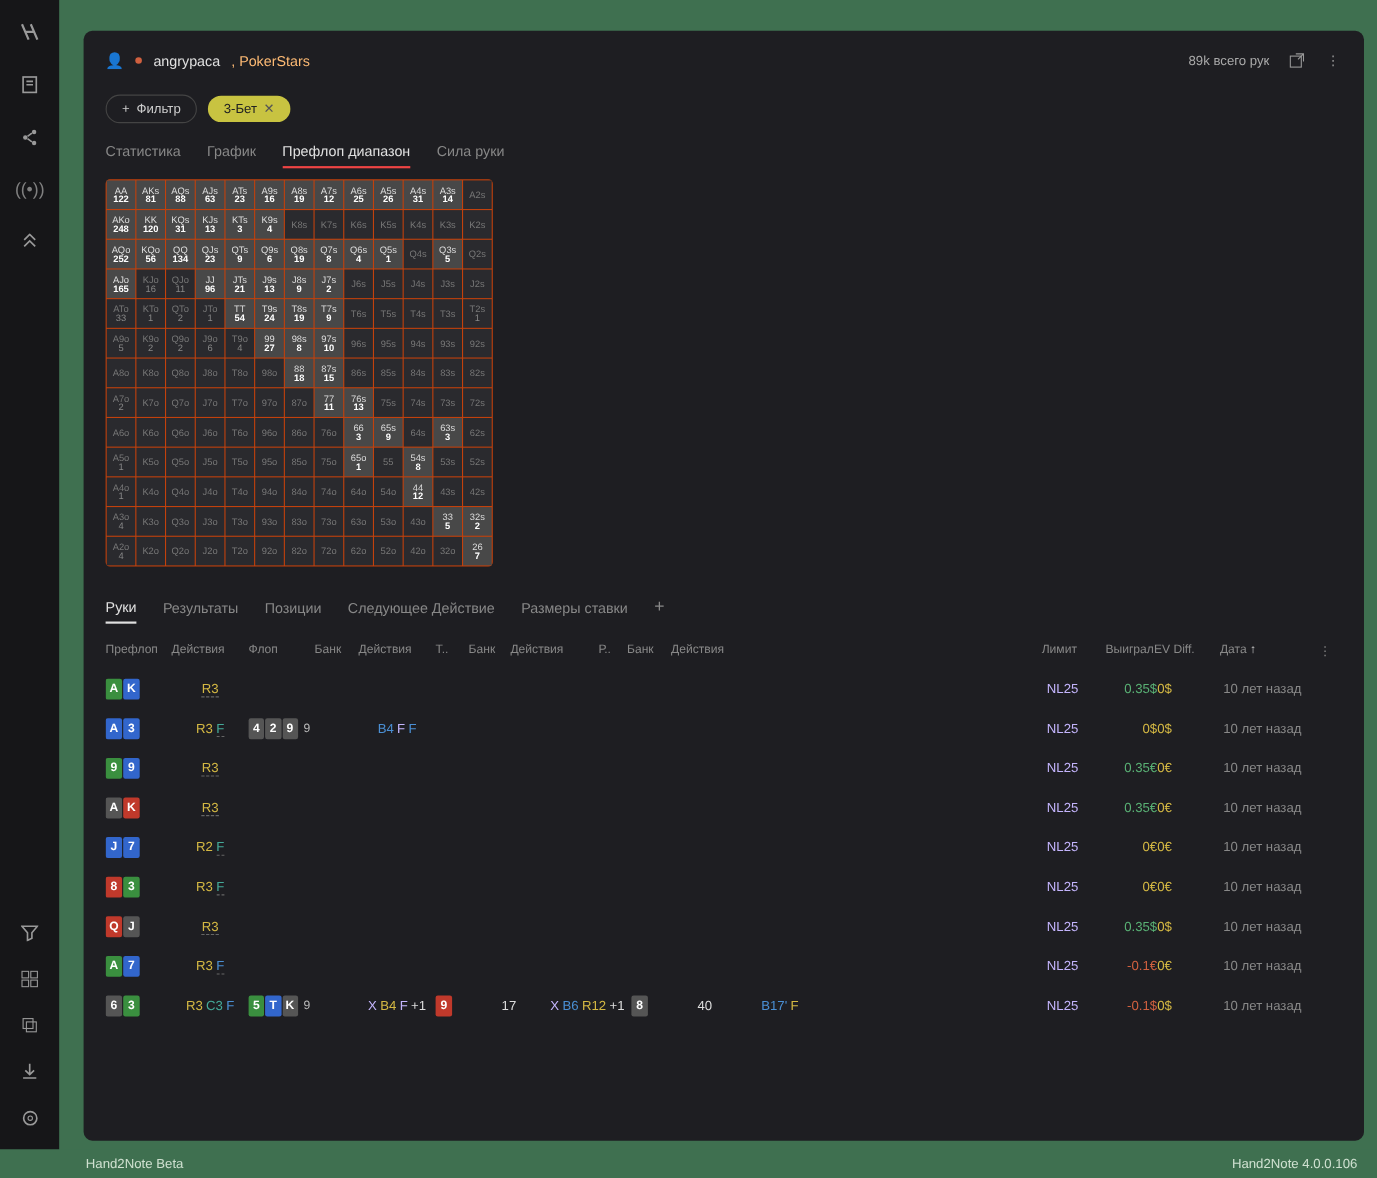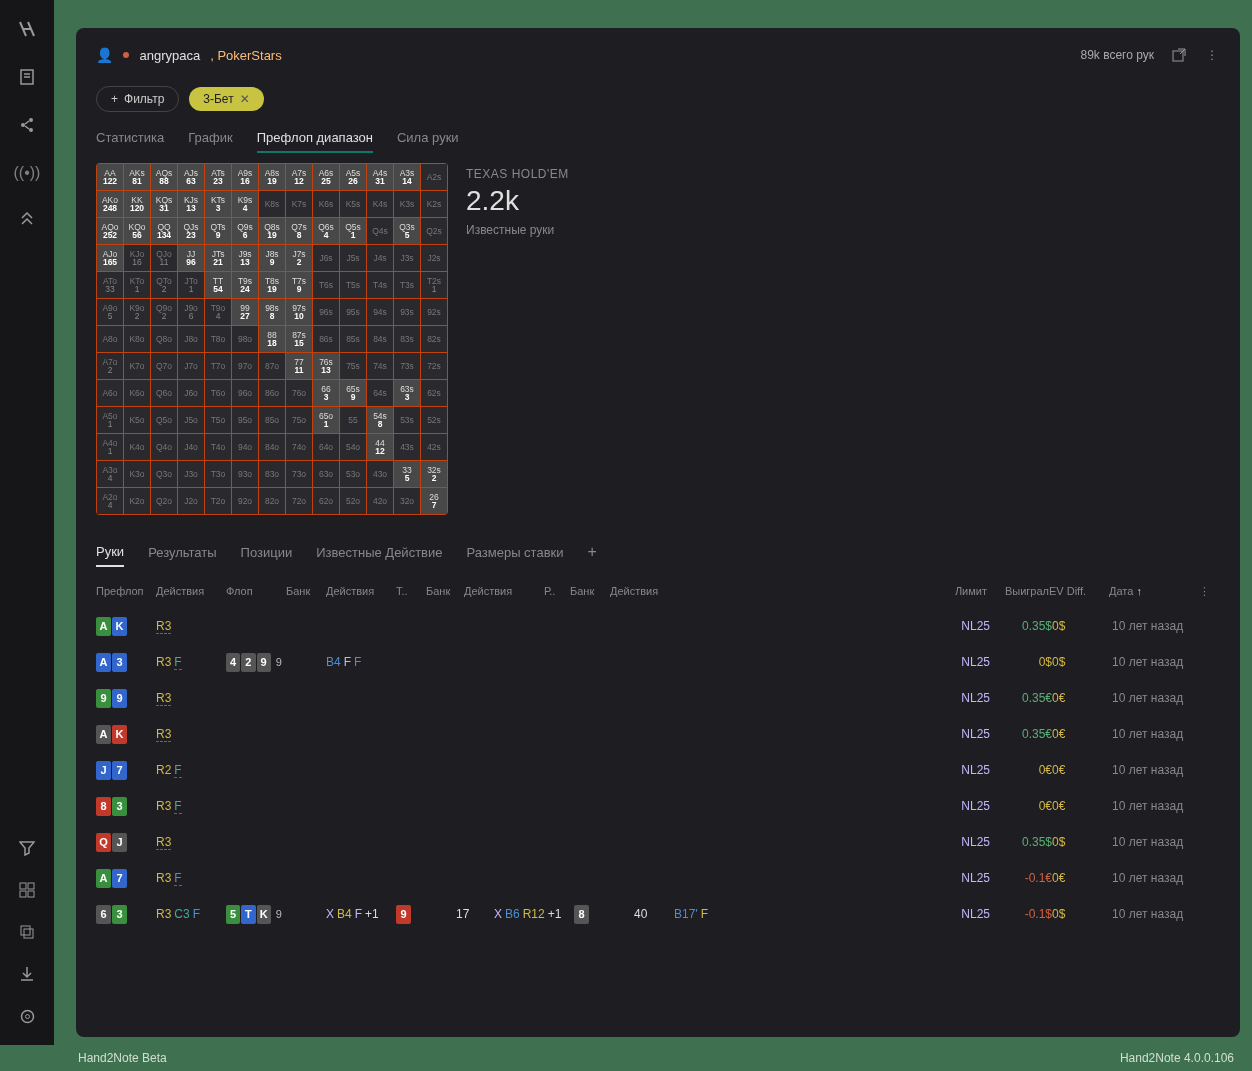--- a/index.html
+++ b/index.html
@@ -21,21 +21,21 @@
   .player-src { color: #fdba74; }
   .header-right { margin-left: auto; display: flex; align-items: center; gap: 16px; color: #aaa; font-size: 12px; }
   .icon-btn { color: #999; cursor: pointer; padding: 2px; }
   .filter-row { display: flex; align-items: center; gap: 10px; margin-top: 22px; }
   .pill { display: inline-flex; align-items: center; gap: 6px; border-radius: 16px; padding: 5px 14px; font-size: 12px; }
   .pill-outline { border: 1px solid #444; color: #ccc; cursor: pointer; }
   .pill-active { background: #c8c341; color: #222; }
   .pill-active .close-x { color: #555; cursor: pointer; font-size: 12px; }
   .sub-tabs { display: flex; gap: 24px; margin-top: 18px; font-size: 13px; }
   .sub-tabs span { padding-bottom: 6px; cursor: pointer; color: #888; text-align: center; }
-  .sub-tabs span.active { color: #e0e0e0; border-bottom: 2px solid #0f766e; }
+  .sub-tabs span.active { color: #e0e0e0; border-bottom: 2px solid #ef4444; }
   .range-wrap { display: flex; gap: 18px; margin-top: 10px; }
   .range-grid { background: #c2410c; border-radius: 4px; padding: 1px; display: grid; grid-template-columns: repeat(13, 26px); grid-auto-rows: 26px; gap: 1px; }
   .cell { background: #2a2a2e; display: flex; flex-direction: column; align-items: center; justify-content: center; font-size: 8.5px; color: #777; line-height: 1; position: relative; }
   .cell.hot { background: #484848; color: #ddd; }
   .cell .label { font-size: 8.5px; }
   .cell .count { font-size: 8.5px; color: #fff; font-weight: 600; }
   .cell:not(.hot) .count { color: #888; font-weight: 400; }
   .range-meta { padding-top: 4px; }
   .game-type { font-size: 12px; color: #888; letter-spacing: 0.5px; }
   .big-count { font-size: 28px; color: #e0e0e0; font-weight: 300; margin-top: 4px; }
@@ -50,36 +50,36 @@
   .c-act1 { width: 70px; }
   .c-flop { width: 60px; }
   .c-bank1 { width: 40px; }
   .c-act2 { width: 70px; }
   .c-turn { width: 30px; }
   .c-bank2 { width: 38px; }
   .c-act3 { width: 80px; }
   .c-river { width: 26px; }
   .c-bank3 { width: 40px; }
   .c-act4 { width: 70px; }
-  .c-limit { width: 48px; text-align: right; }
+  .c-limit { width: 48px; text-align: center; }
   .c-won { width: 62px; text-align: right; }
   .c-ev { width: 50px; text-align: left; }
   .c-date { width: 100px; padding-left: 10px; }
   .spacer { flex: 1; }
   .ellipsis-h { margin-left: auto; color: #888; cursor: pointer; }
   .hand-rows { flex: 1; overflow: hidden; margin-top: 2px; }
   .hand-row { display: flex; align-items: center; height: 36px; font-size: 12px; }
   .card-pair { display: flex; gap: 1px; width: 60px; }
   .card { width: 15px; height: 19px; border-radius: 2px; display: flex; align-items: center; justify-content: center; font-weight: 700; font-size: 11px; color: #fff; }
   .card.club { background: #3a8f3f; }
   .card.diamond { background: #3266cc; }
   .card.heart { background: #c0392b; }
   .card.spade { background: #555; }
   .card.text { background: transparent; color: #bbb; font-weight: 400; }
-  .actions { font-size: 12px; display: flex; gap: 3px; }
+  .actions { font-size: 12px; display: flex; gap: 3px; justify-content: center; }
   .y { color: #d4b843; }
   .g { color: #4a9; }
   .b { color: #4a8fd4; }
   .gr { color: #c4b5fd; }
   .w { color: #ddd; }
   .u { border-bottom: 1px dashed #666; }
   .won-g { color: #59b074; }
   .won-y { color: #d4b843; }
   .won-r { color: #d0603f; }
   .ev-y { color: #d4b843; }
@@ -773,32 +773,27 @@
               <div class="label">42o</div>
             </div>
             <div class="cell">
               <div class="label">32o</div>
             </div>
             <div class="cell hot">
               <div class="label">26</div>
               <div class="count">7</div>
             </div>
           </div>
-        <div class="range-meta">
-          <div class="game-type">TEXAS HOLD'EM</div>
-          <div class="big-count">2.2k</div>
-          <div class="known-label">Известные руки</div>
-        </div>
       </div>
 
       <div class="section-tabs">
         <span class="active">Руки</span>
         <span>Результаты</span>
         <span>Позиции</span>
-        <span>Известные Действие</span>
+        <span>Следующее Действие</span>
         <span>Размеры ставки</span>
         <span class="plus-tab">+</span>
       </div>
 
       <div class="table-headers">
         <div class="col c-preflop">Префлоп</div>
         <div class="col c-act1">Действия</div>
         <div class="col c-flop">Флоп</div>
         <div class="col c-bank1">Банк</div>
         <div class="col c-act2">Действия</div>

